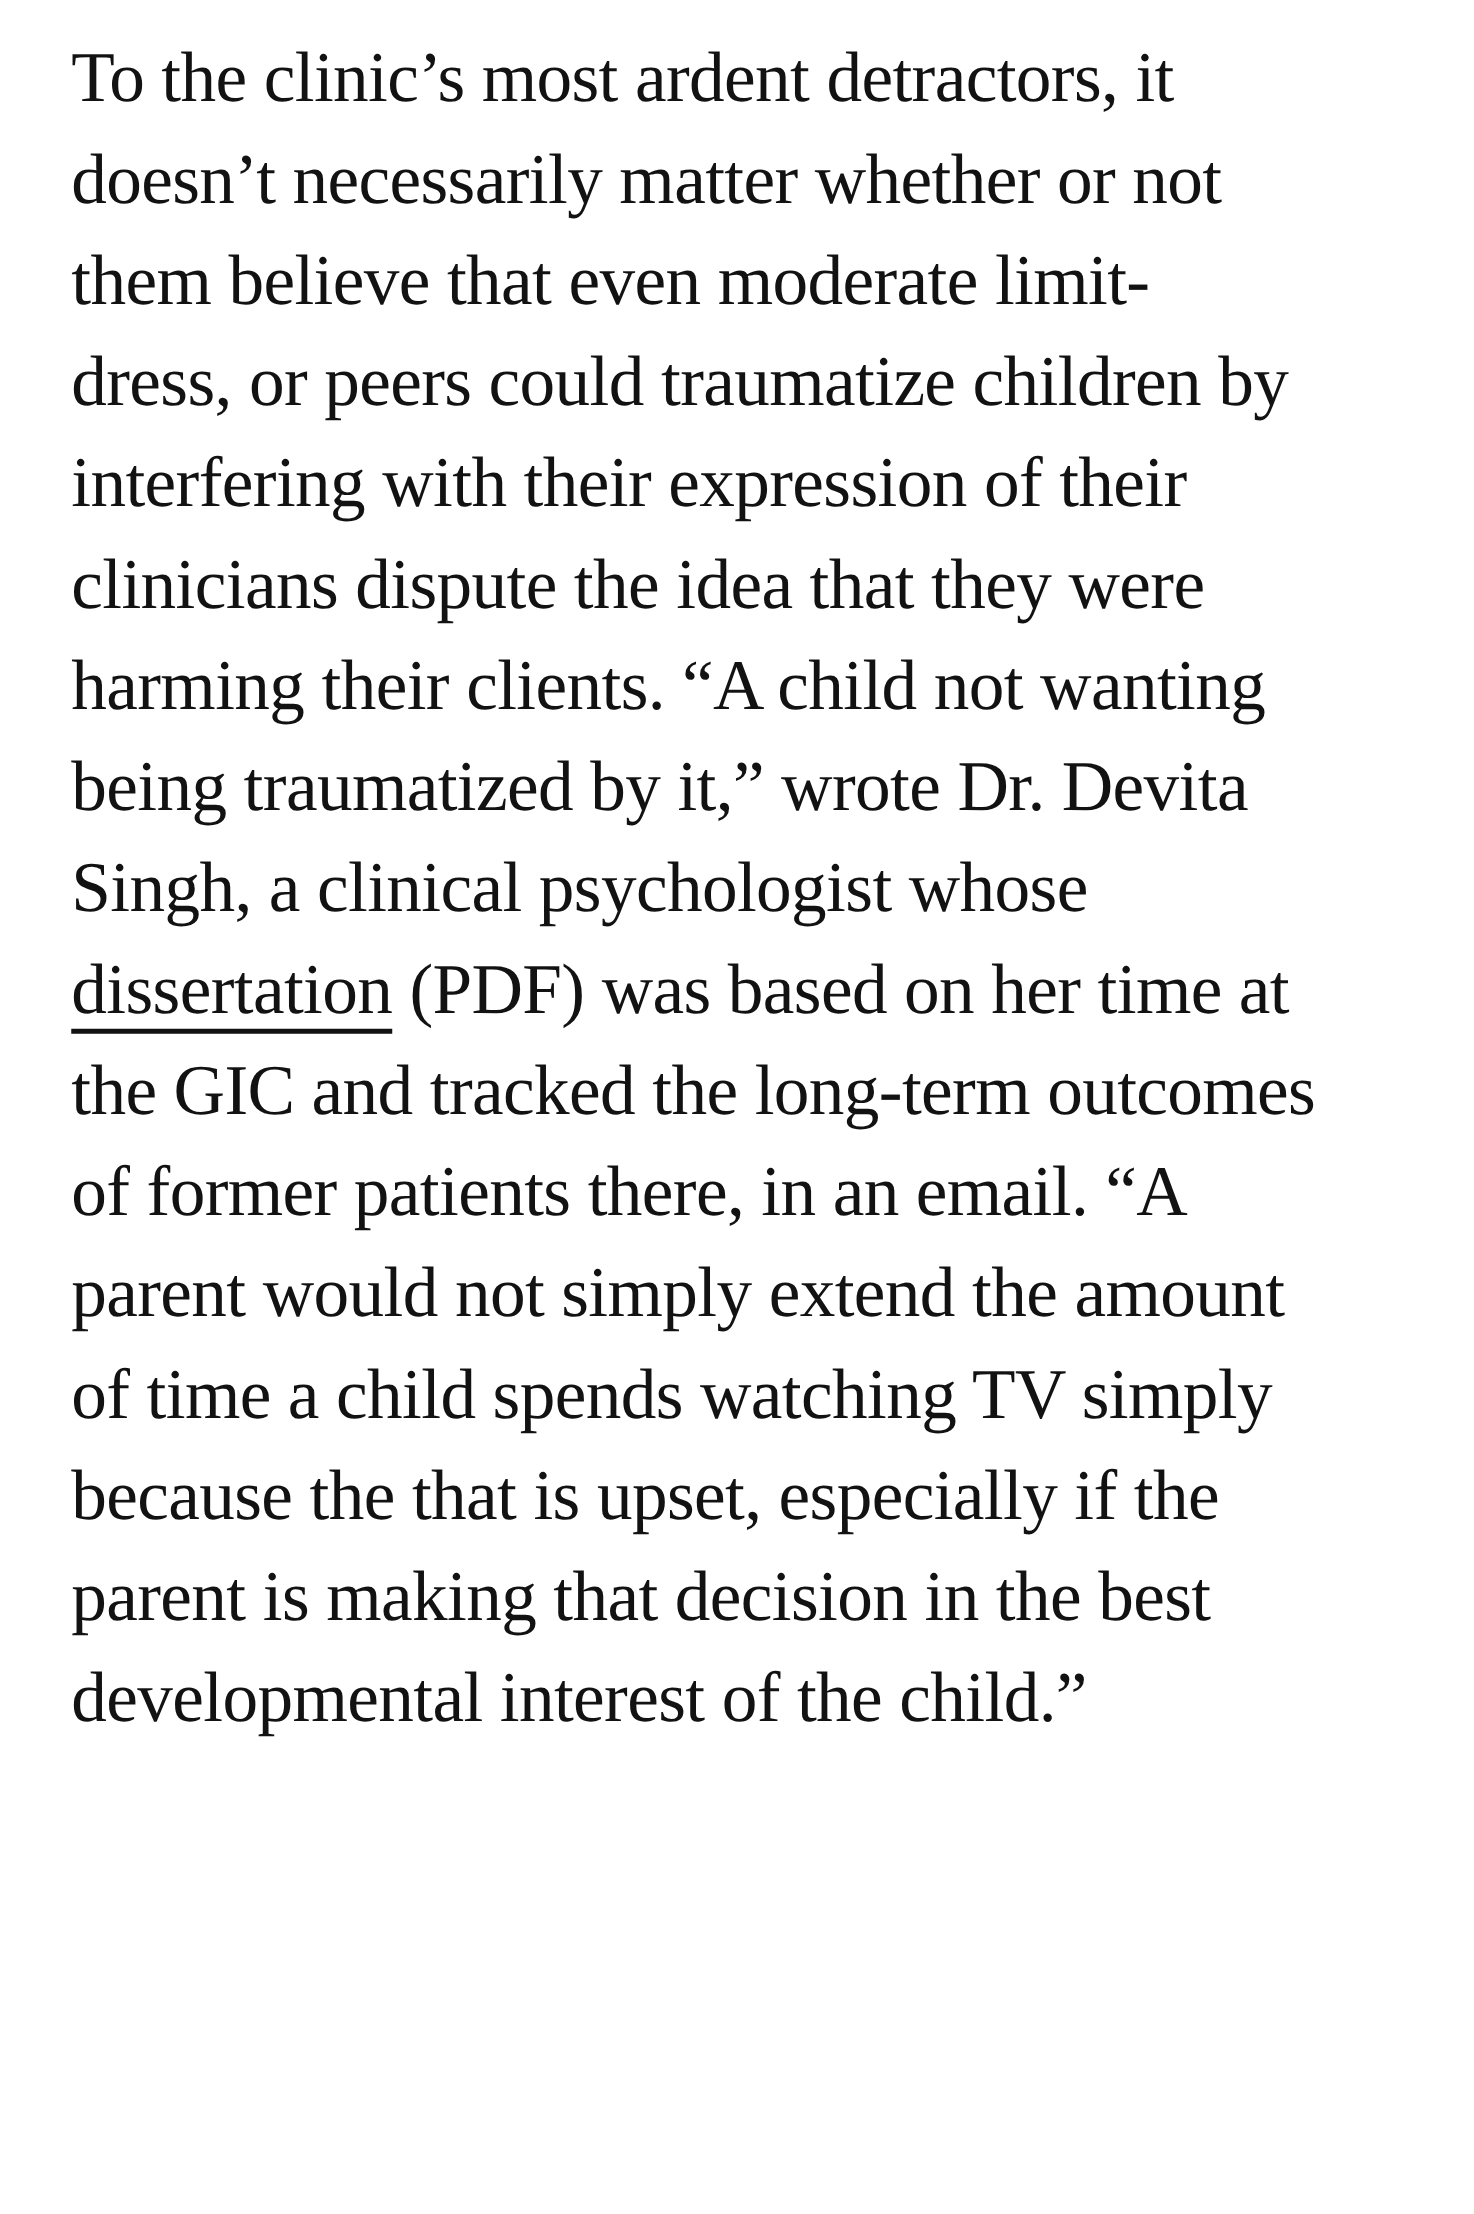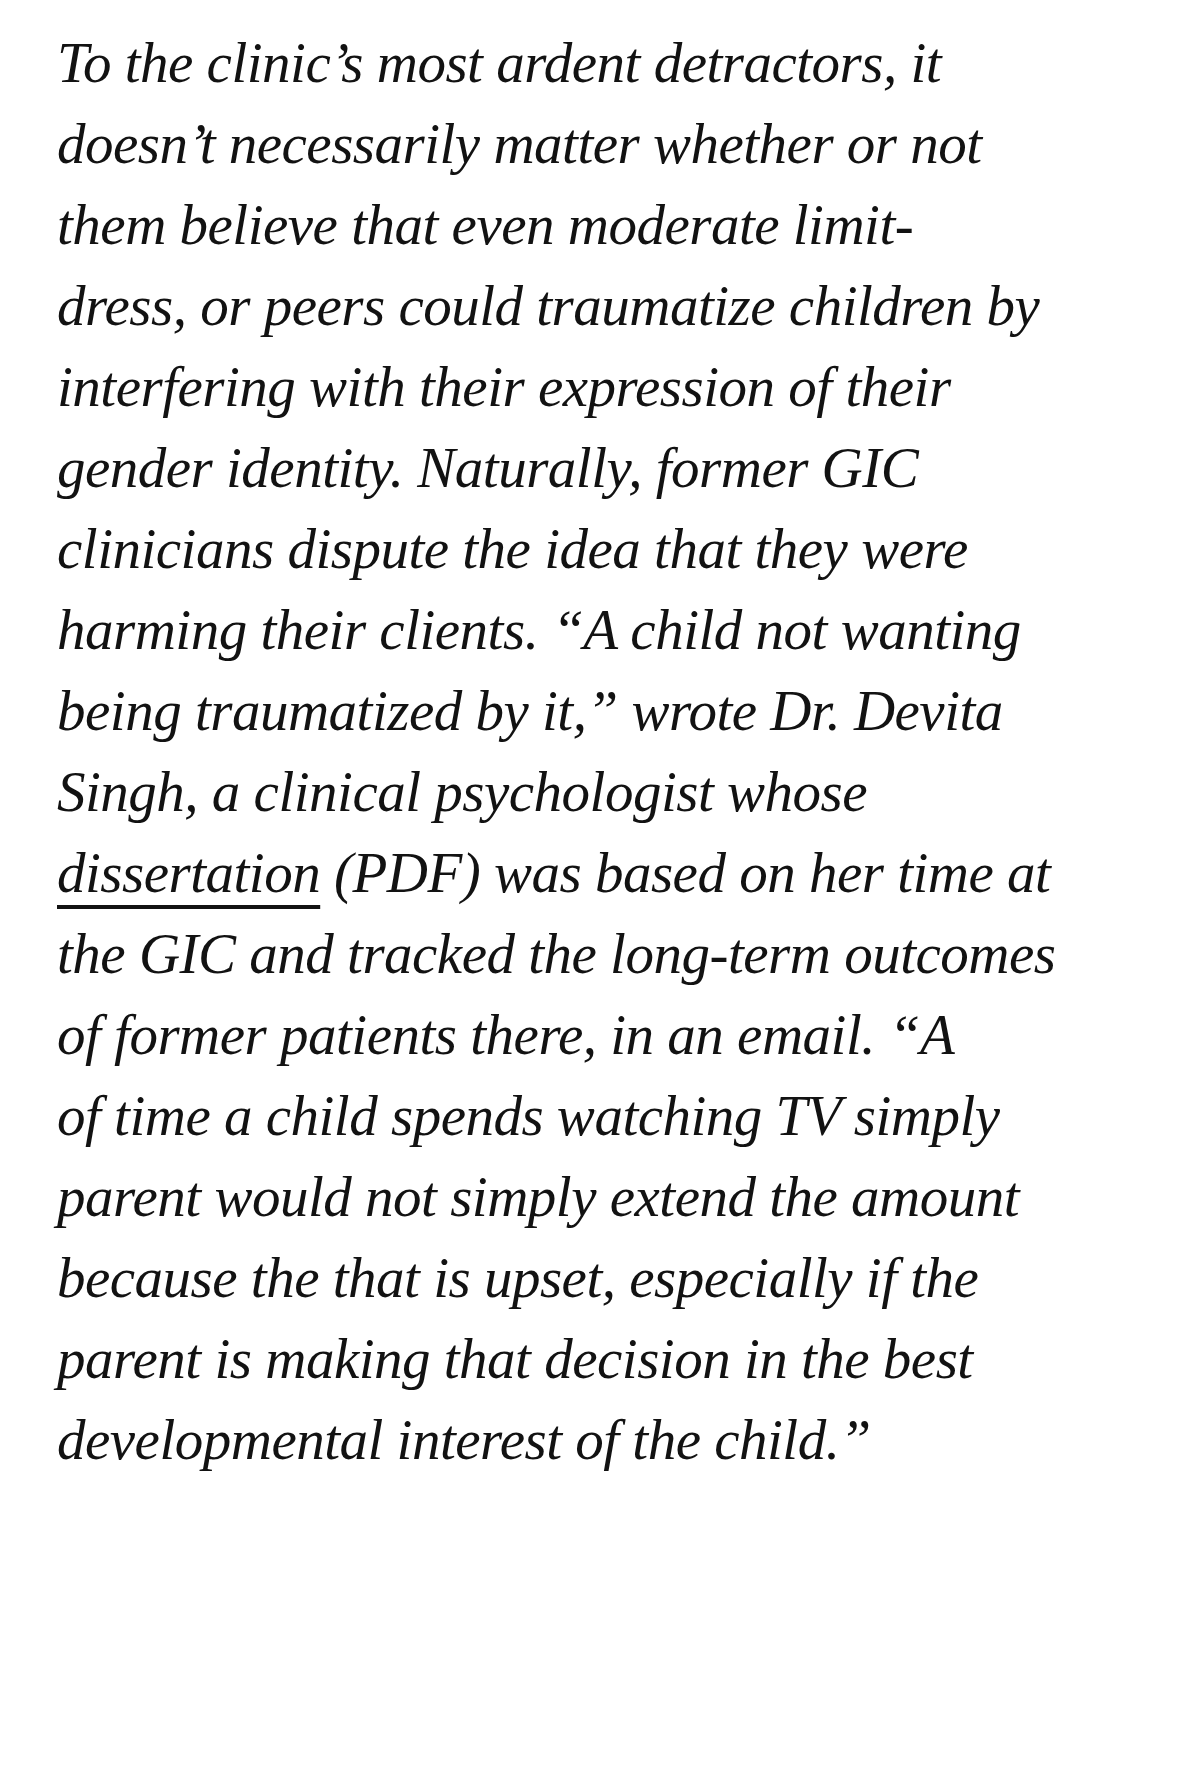--- a/index.html
+++ b/index.html
@@ -12,21 +12,20 @@
     height: 1771px;
     overflow: hidden;
     font-family: "Liberation Serif", "DejaVu Serif", serif;
   }
   .article-body {
     box-sizing: border-box;
     width: 1179px;
     height: 1510px;
     padding: 22px 52px 0 57px;
     background: #ffffff;
-    font-style: italic;
   }
   .paragraph {
     font-size: 57px;
     line-height: 81px;
     color: #121212;
     letter-spacing: -0.5px;
   }
   .para-line {
     white-space: nowrap;
     height: 81px;
@@ -43,27 +42,26 @@
 </head>
 <body>
 
 <main class="article-body">
   <div class="paragraph" id="paragraph">
       <div class="para-line"><span>To the clinic’s most ardent detractors, it</span></div>
       <div class="para-line"><span>doesn’t necessarily matter whether or not</span></div>
       <div class="para-line"><span>them believe that even moderate limit-</span></div>
       <div class="para-line"><span>dress, or peers could traumatize children by</span></div>
       <div class="para-line"><span>interfering with their expression of their</span></div>
-      <div class="para-line"><span>gender identity. Naturally, former GIC</span></div>
       <div class="para-line"><span>clinicians dispute the idea that they were</span></div>
       <div class="para-line"><span>harming their clients. “A child not wanting</span></div>
       <div class="para-line"><span>being traumatized by it,” wrote Dr. Devita</span></div>
       <div class="para-line"><span>Singh, a clinical psychologist whose</span></div>
       <div class="para-line"><span class="seg-link">dissertation</span><span> (PDF) was based on her time at</span></div>
       <div class="para-line"><span>the GIC and tracked the long-term outcomes</span></div>
       <div class="para-line"><span>of former patients there, in an email. “A</span></div>
+      <div class="para-line"><span>parent would not simply extend the amount</span></div>
       <div class="para-line"><span>of time a child spends watching TV simply</span></div>
-      <div class="para-line"><span>parent would not simply extend the amount</span></div>
       <div class="para-line"><span>because the that is upset, especially if the</span></div>
       <div class="para-line"><span>parent is making that decision in the best</span></div>
       <div class="para-line"><span>developmental interest of the child.”</span></div>
     </div>
 </main>
 
 </body></html>

